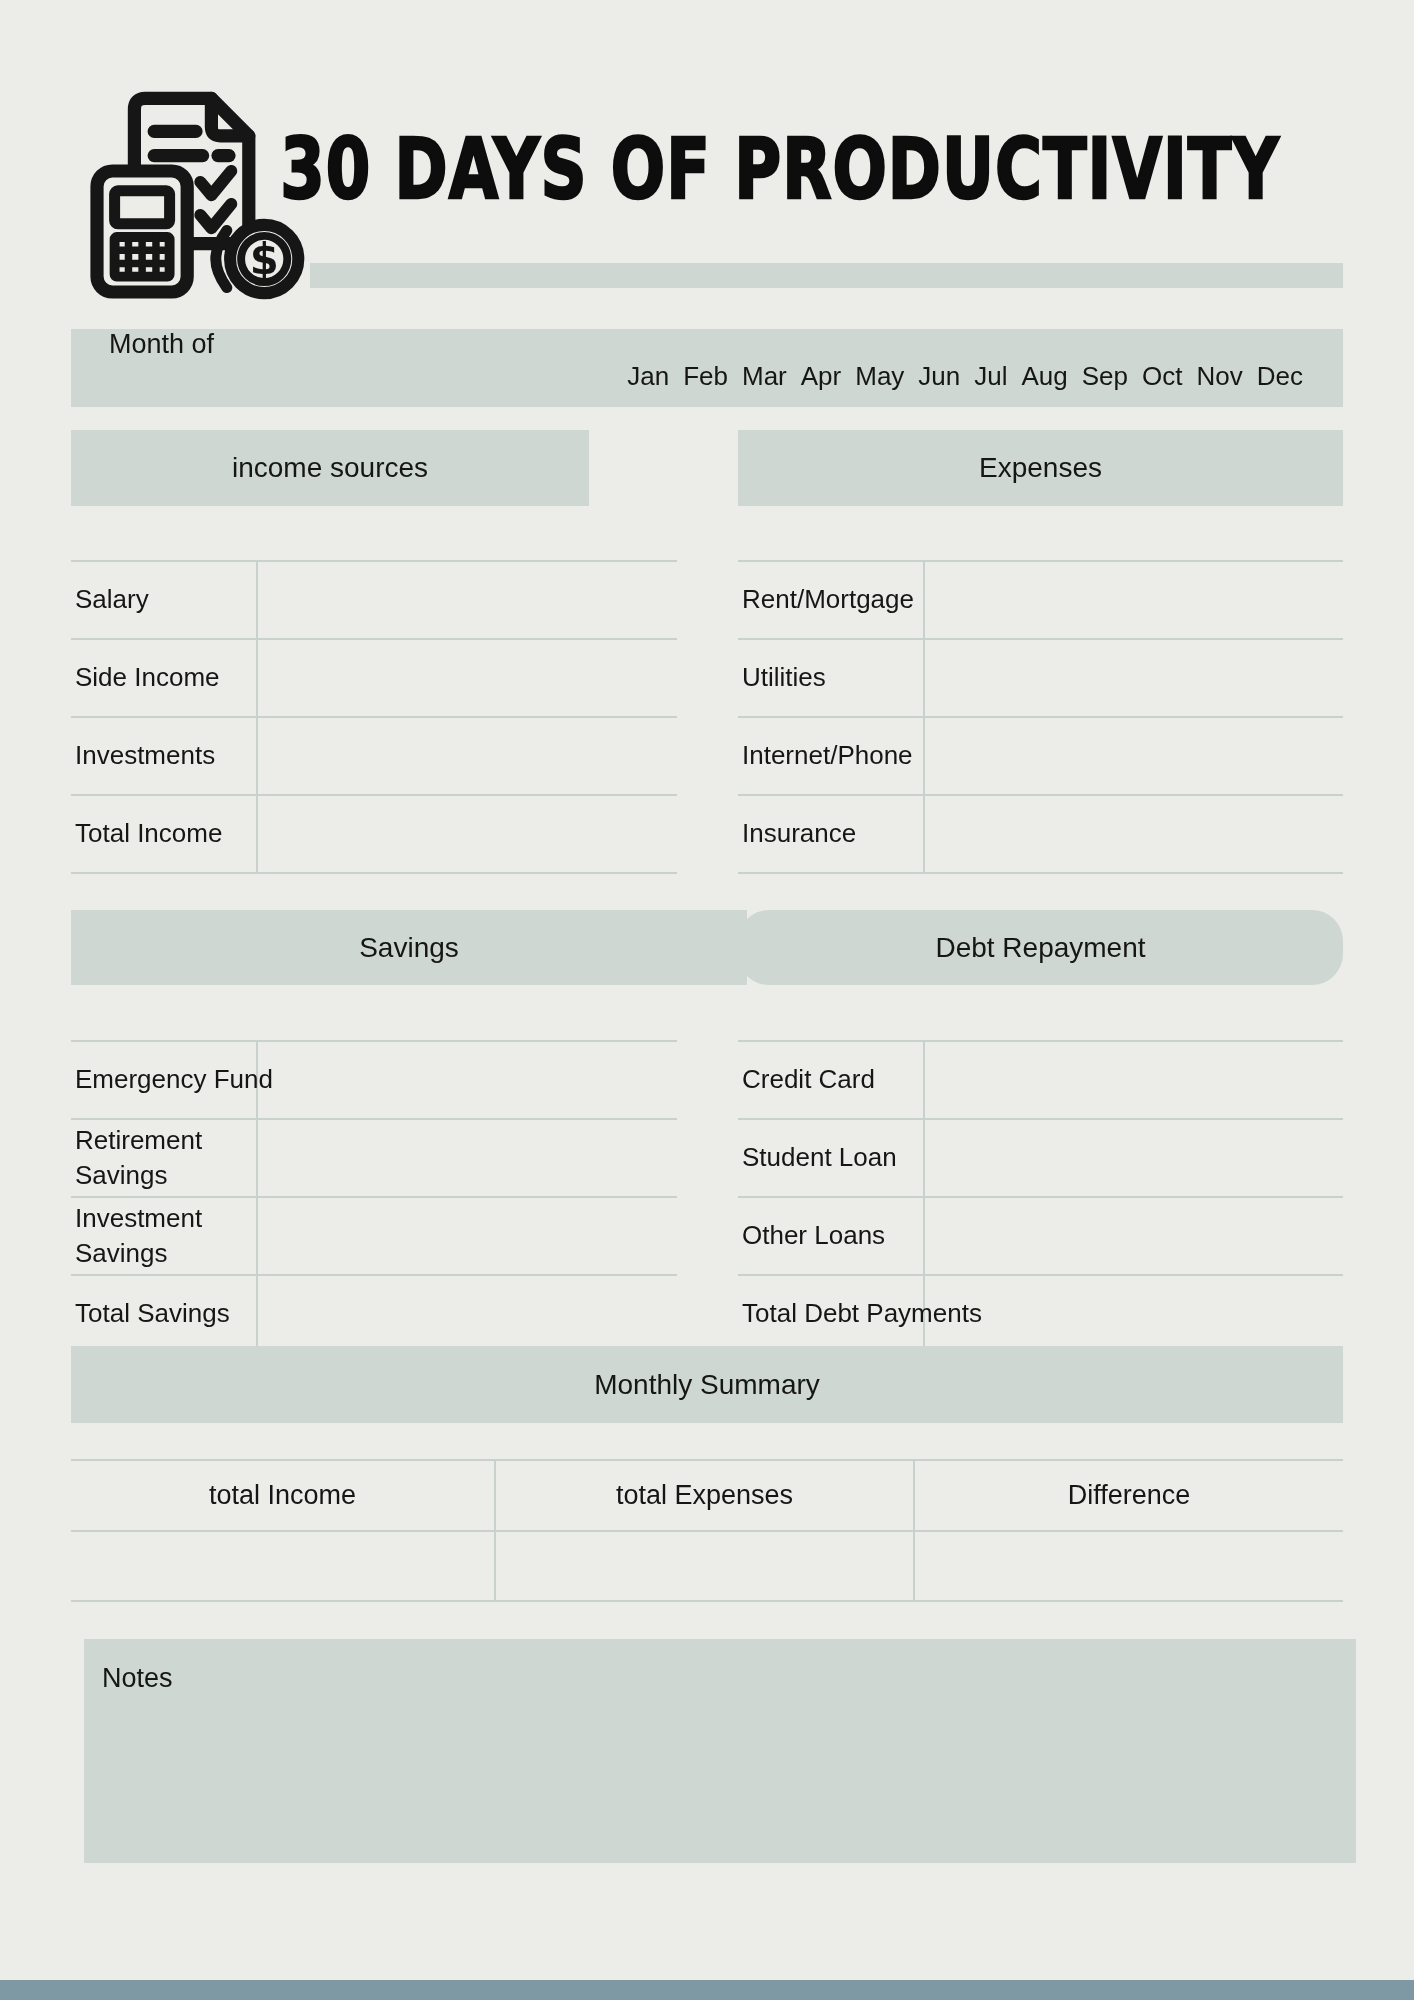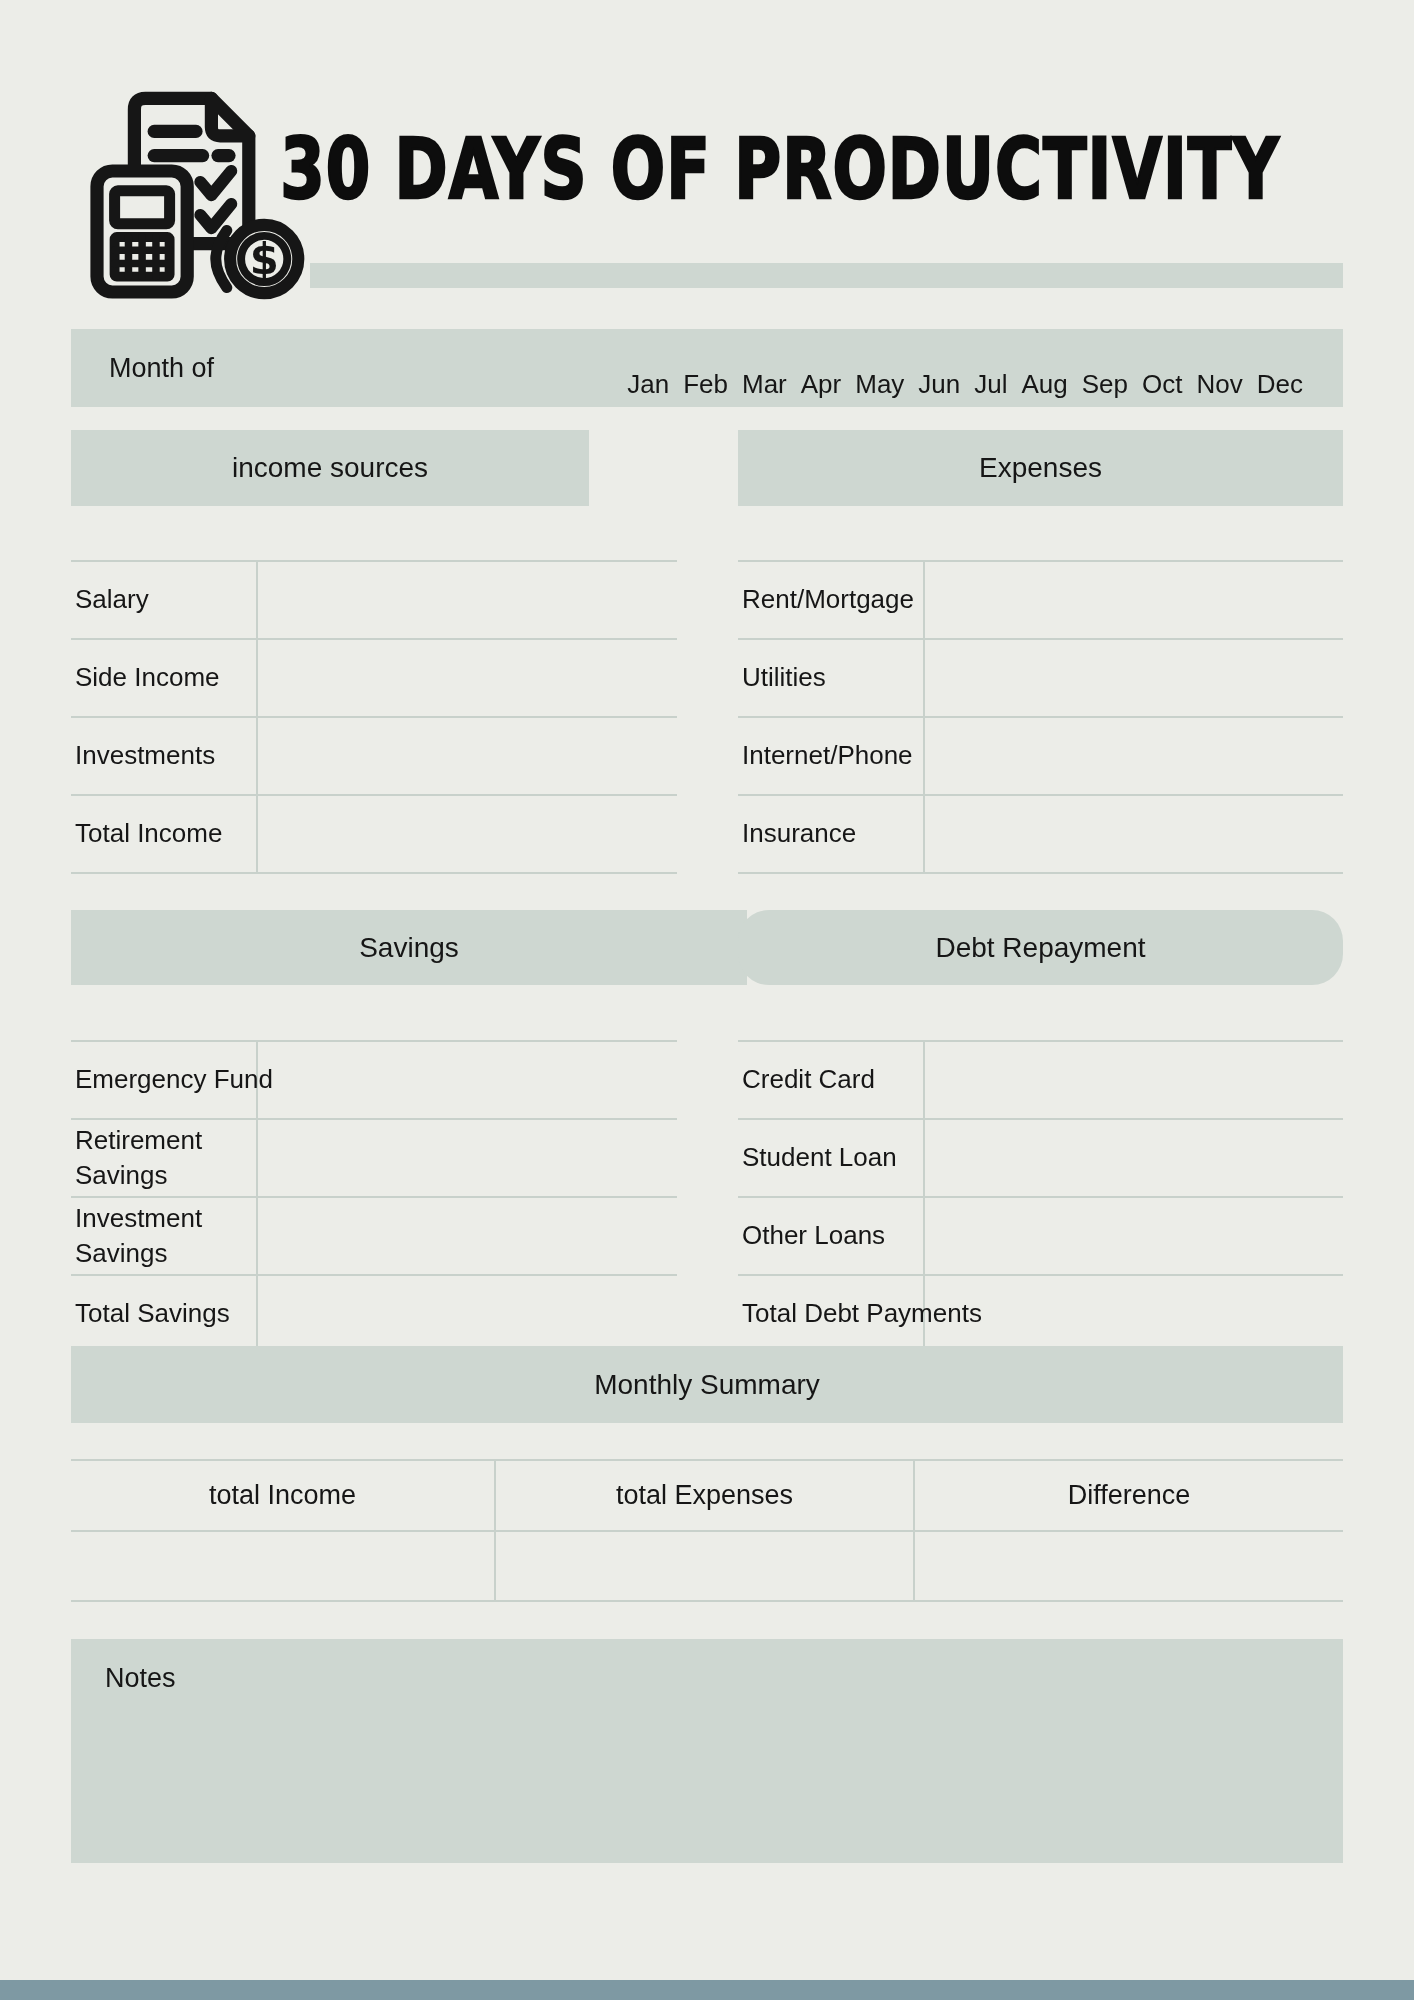--- a/index.html
+++ b/index.html
@@ -22,21 +22,21 @@
     font-weight:bold;font-size:64px;letter-spacing:1px;
     color:#0d0d0d;-webkit-text-stroke:2px #0d0d0d;
     transform:scaleY(1.30);transform-origin:center;
     white-space:nowrap;
   }
   #title-bar{left:310px;top:263px;width:1033px;height:25px;background:#ced7d1;}
 
   
   #month-bar{
     left:71px;top:329px;width:1272px;height:78px;background:#ced7d1;
-    display:flex;align-items:center;box-sizing:border-box;
+    display:flex;box-sizing:border-box;
     font-size:27px;
   }
   #month-bar .mlabel{margin-left:38px;}
   #months{margin-left:auto;margin-right:40px;display:flex;gap:14px;font-size:26px;}
   .month{white-space:nowrap;margin-top:32px;}
 
   
   .sec-hdr{
     background:#ced7d1;height:76px;
     display:flex;align-items:center;justify-content:center;
@@ -69,22 +69,22 @@
   .srow{display:flex;box-sizing:border-box;border-bottom:2px solid #c8d1cb;}
   .srow.head{height:71px;}
   .srow.body{height:70px;}
   .scol{box-sizing:border-box;display:flex;align-items:center;justify-content:center;font-size:27px;}
   .scol.c1{width:425px;border-right:2px solid #c8d1cb;}
   .scol.c2{width:419px;border-right:2px solid #c8d1cb;}
   .scol.c3{width:428px;}
 
   
   #notes{
-    left:71px;top:1639px;width:1272px;height:224px;background:#ced7d1;
-    box-sizing:border-box;padding:24px 0 0 34px;font-size:27px;
+    left:84px;top:1639px;width:1272px;height:224px;background:#ced7d1;
+    box-sizing:border-box;padding:24px 0 0 18px;font-size:27px;
   }
 
   
   #bottom-bar{left:0;top:1980px;width:1414px;height:20px;background:#7e99a3;}
 </style>
 </head>
 <body>
 
 <svg id="icon" class="abs" viewBox="0 0 100 100" fill="none" stroke="#161616" stroke-width="6" stroke-linecap="round" stroke-linejoin="round">
 

